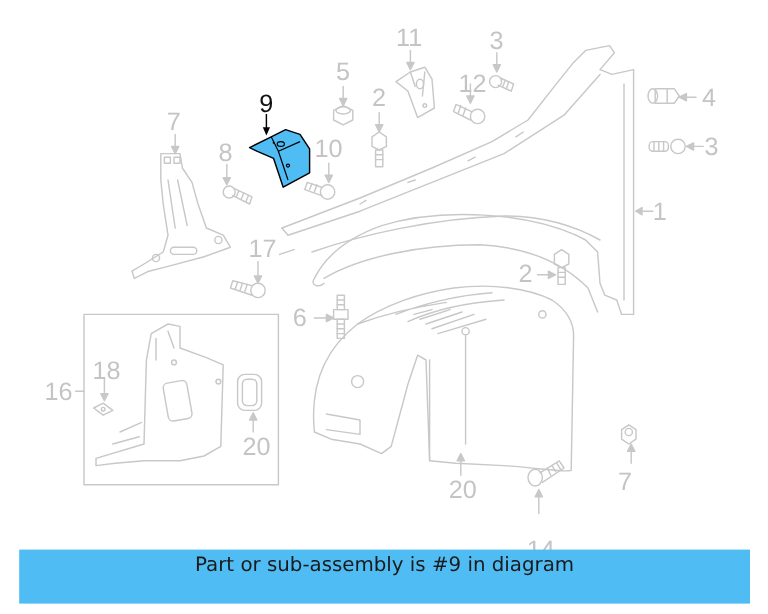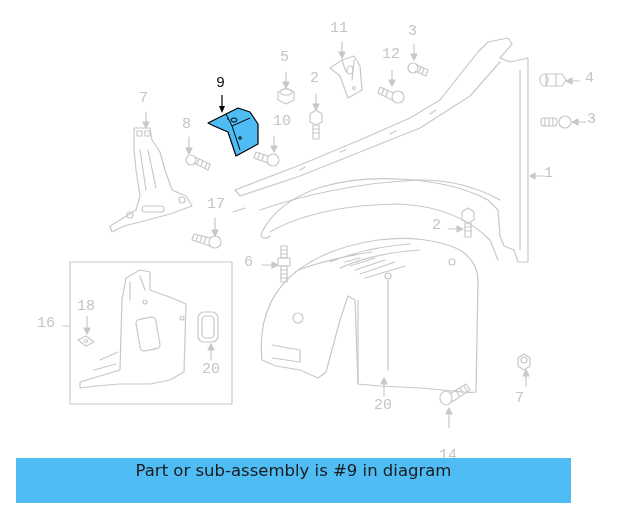--- a/index.html
+++ b/index.html
@@ -3,26 +3,26 @@
   <meta charset="utf-8">
   <style>
     html, body { margin: 0; padding: 0; }
     body {
       width: 640px; height: 512px; background: #ffffff; overflow: hidden;
       position: relative;
       font-family: "DejaVu Sans", sans-serif;
     }
     #diagram { position: absolute; left: 0; top: 0; width: 640px; height: 512px; }
     .lbl {
-      position: absolute; font-family: Liberation Mono, monospace;
-      font-size: 15px; color: #c4c4c4; line-height: 1; white-space: nowrap;
+      position: absolute; font-family: Liberation Sans, sans-serif;
+      font-size: 21px; color: #c4c4c4; line-height: 1; white-space: nowrap;
     }
     .lbl.active { color: #111111; }
     .banner {
-      position: absolute; left: 16px; top: 458px; width: 555px; height: 45px;
+      position: absolute; left: 16px; top: 458px; width: 609px; height: 45px;
       background: #4fbcf4; color: #1a1a1a; text-align: center;
       font-family: "DejaVu Sans", sans-serif; font-size: 16.5px; line-height: 20px;
       padding-top: 3px; box-sizing: border-box;
     }
     .banner div { white-space: nowrap; }
   </style>
 </head>
 <body>
 
 <svg id="diagram" viewBox="0 0 640 512" xmlns="http://www.w3.org/2000/svg">
@@ -217,23 +217,23 @@
 <span class="lbl" style="left:310px;top:71px;">2</span>
 <span class="lbl" style="left:432px;top:218px;">2</span>
 <span class="lbl" style="left:408px;top:24px;">3</span>
 <span class="lbl" style="left:587px;top:112px;">3</span>
 <span class="lbl" style="left:585px;top:71px;">4</span>
 <span class="lbl" style="left:280px;top:50px;">5</span>
 <span class="lbl" style="left:244px;top:255px;">6</span>
 <span class="lbl" style="left:139px;top:91px;">7</span>
 <span class="lbl" style="left:182px;top:117px;">8</span>
 <span class="lbl active" style="left:216px;top:76px;">9</span>
-<span class="lbl" style="left:262px;top:114px;margin-left:11px;">10</span>
+<span class="lbl" style="left:262px;top:114px;">10</span>
 <span class="lbl" style="left:330px;top:21px;">11</span>
-<span class="lbl" style="left:382px;top:47px;">12</span>
+<span class="lbl" style="left:382px;top:60px;">12</span>
 <span class="lbl" style="left:374px;top:398px;">20</span>
 <span class="lbl" style="left:439px;top:448px;">14</span>
 <span class="lbl" style="left:515px;top:391px;">7</span>
 <span class="lbl" style="left:37px;top:316px;">16</span>
 <span class="lbl" style="left:207px;top:197px;">17</span>
 <span class="lbl" style="left:77px;top:299px;">18</span>
 <span class="lbl" style="left:202px;top:362px;">20</span>
 
 <div class="banner">
   <div>Part or sub-assembly is #9 in diagram</div>

